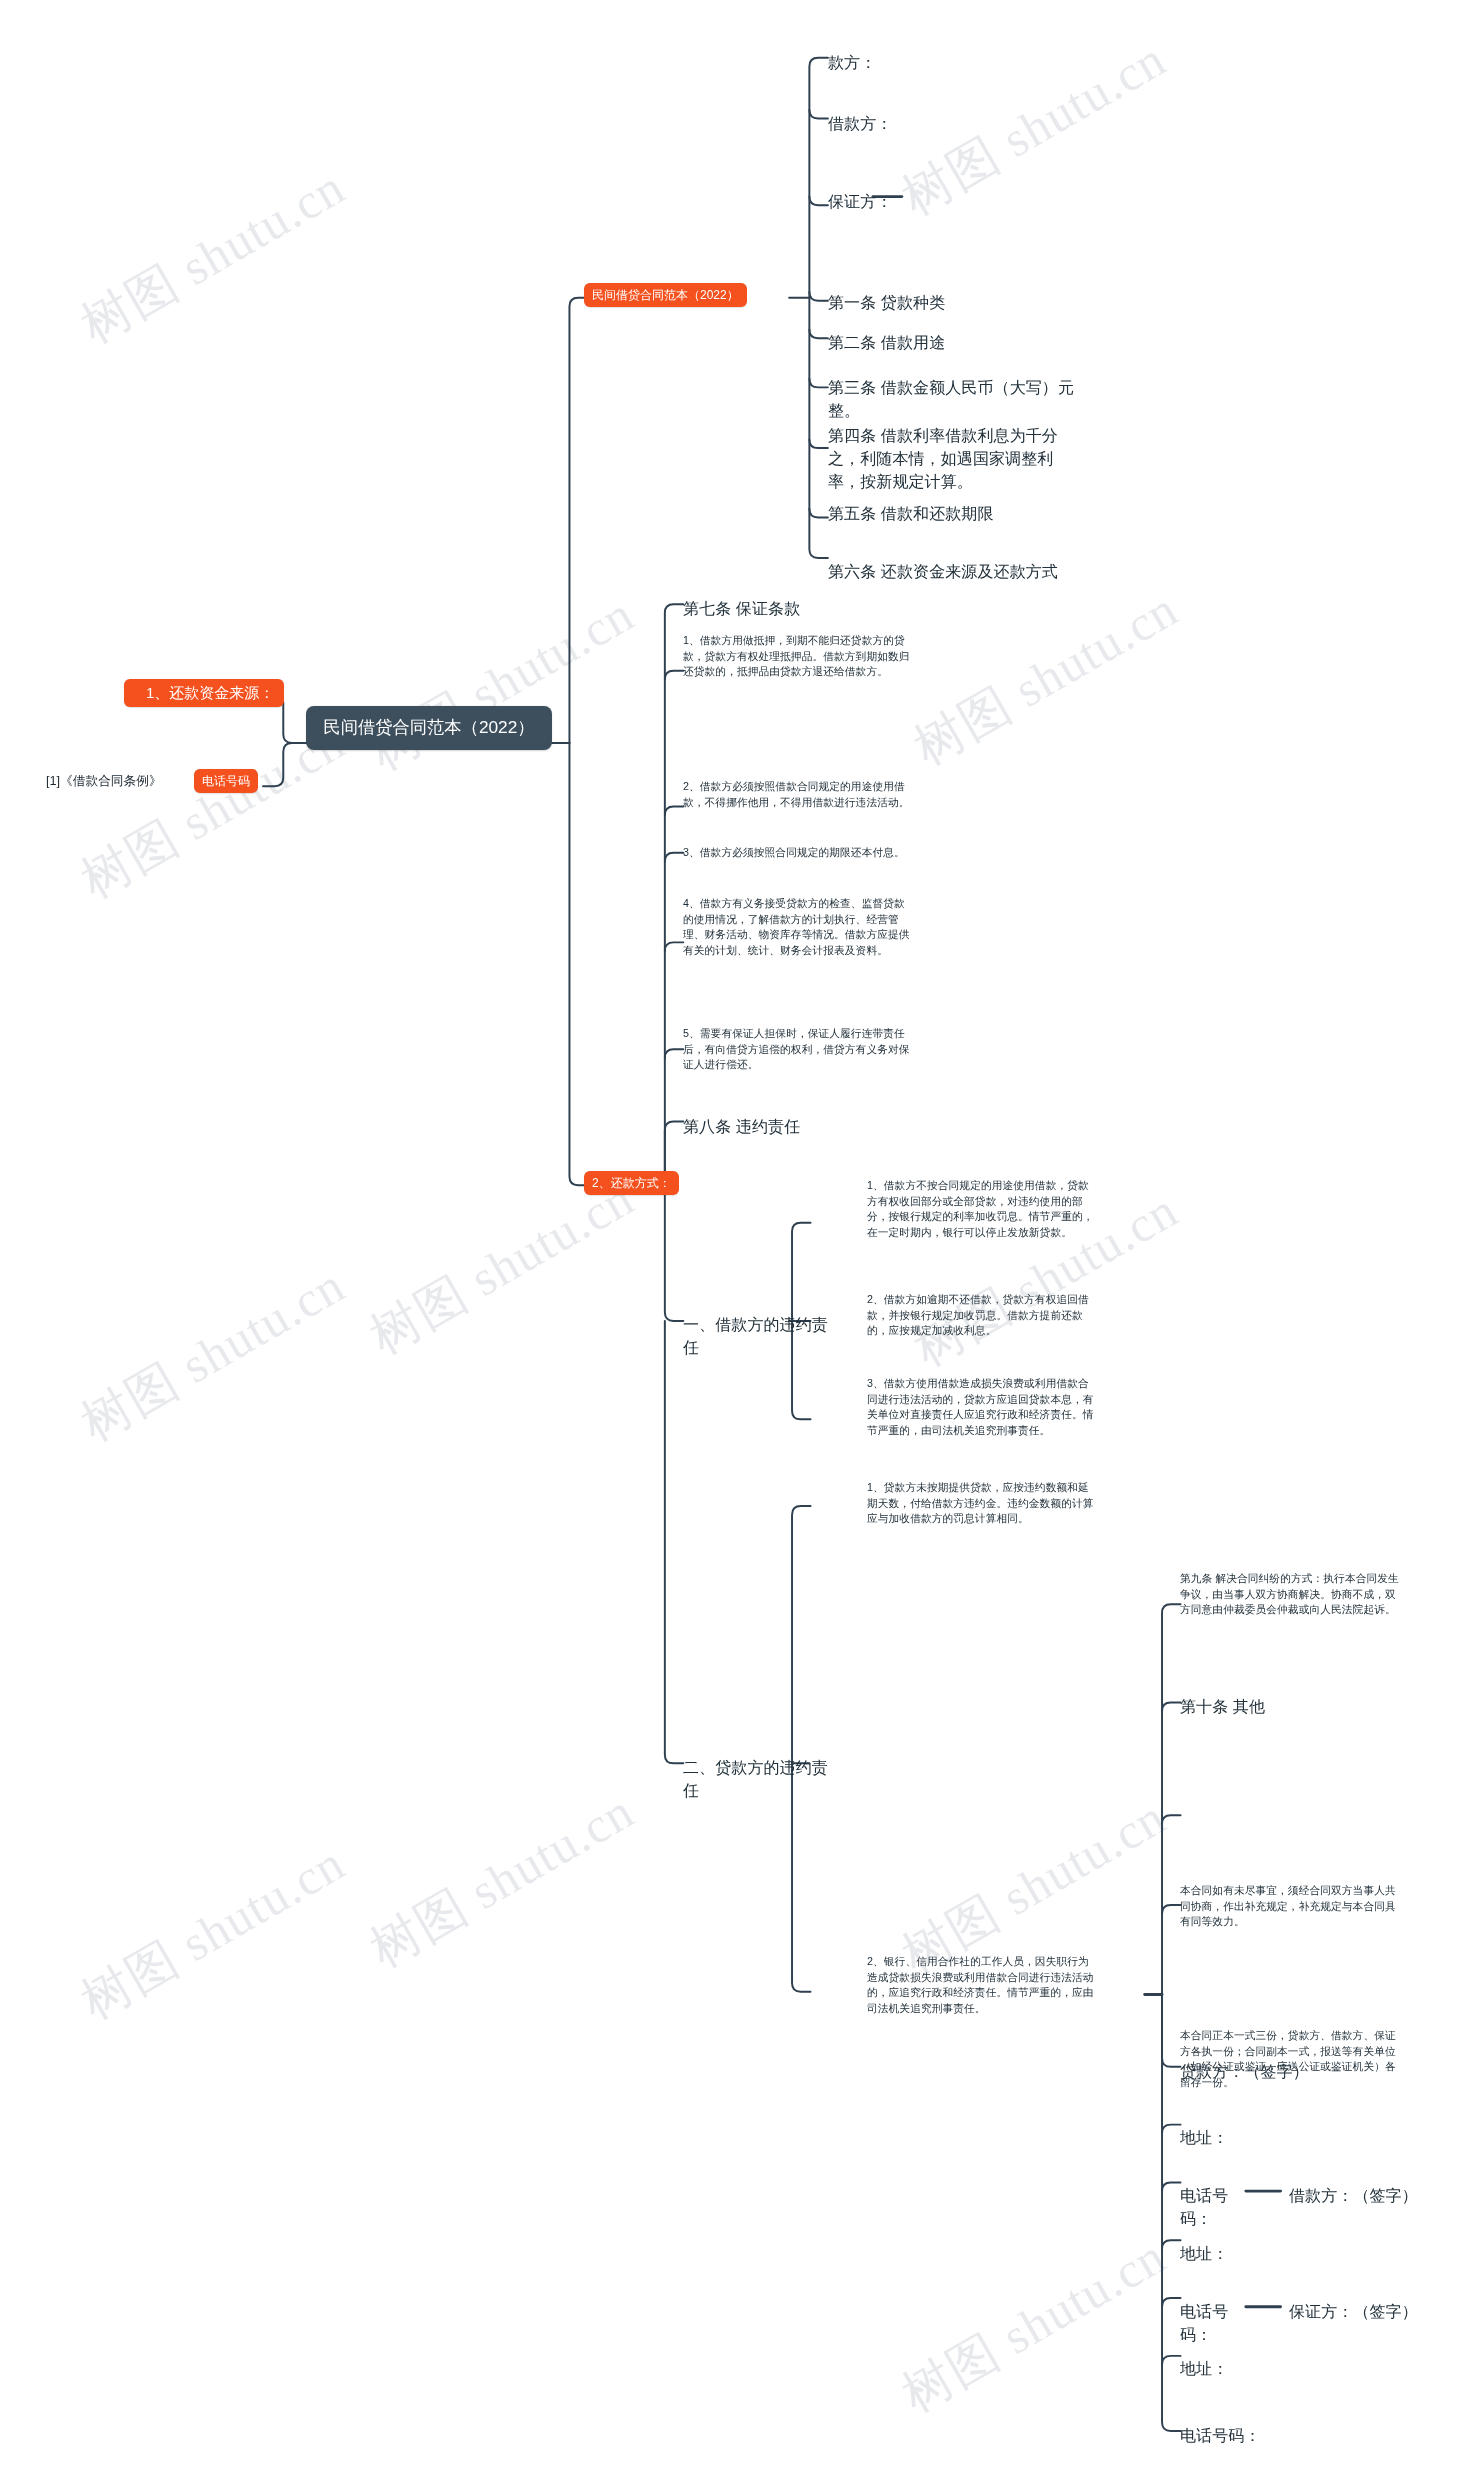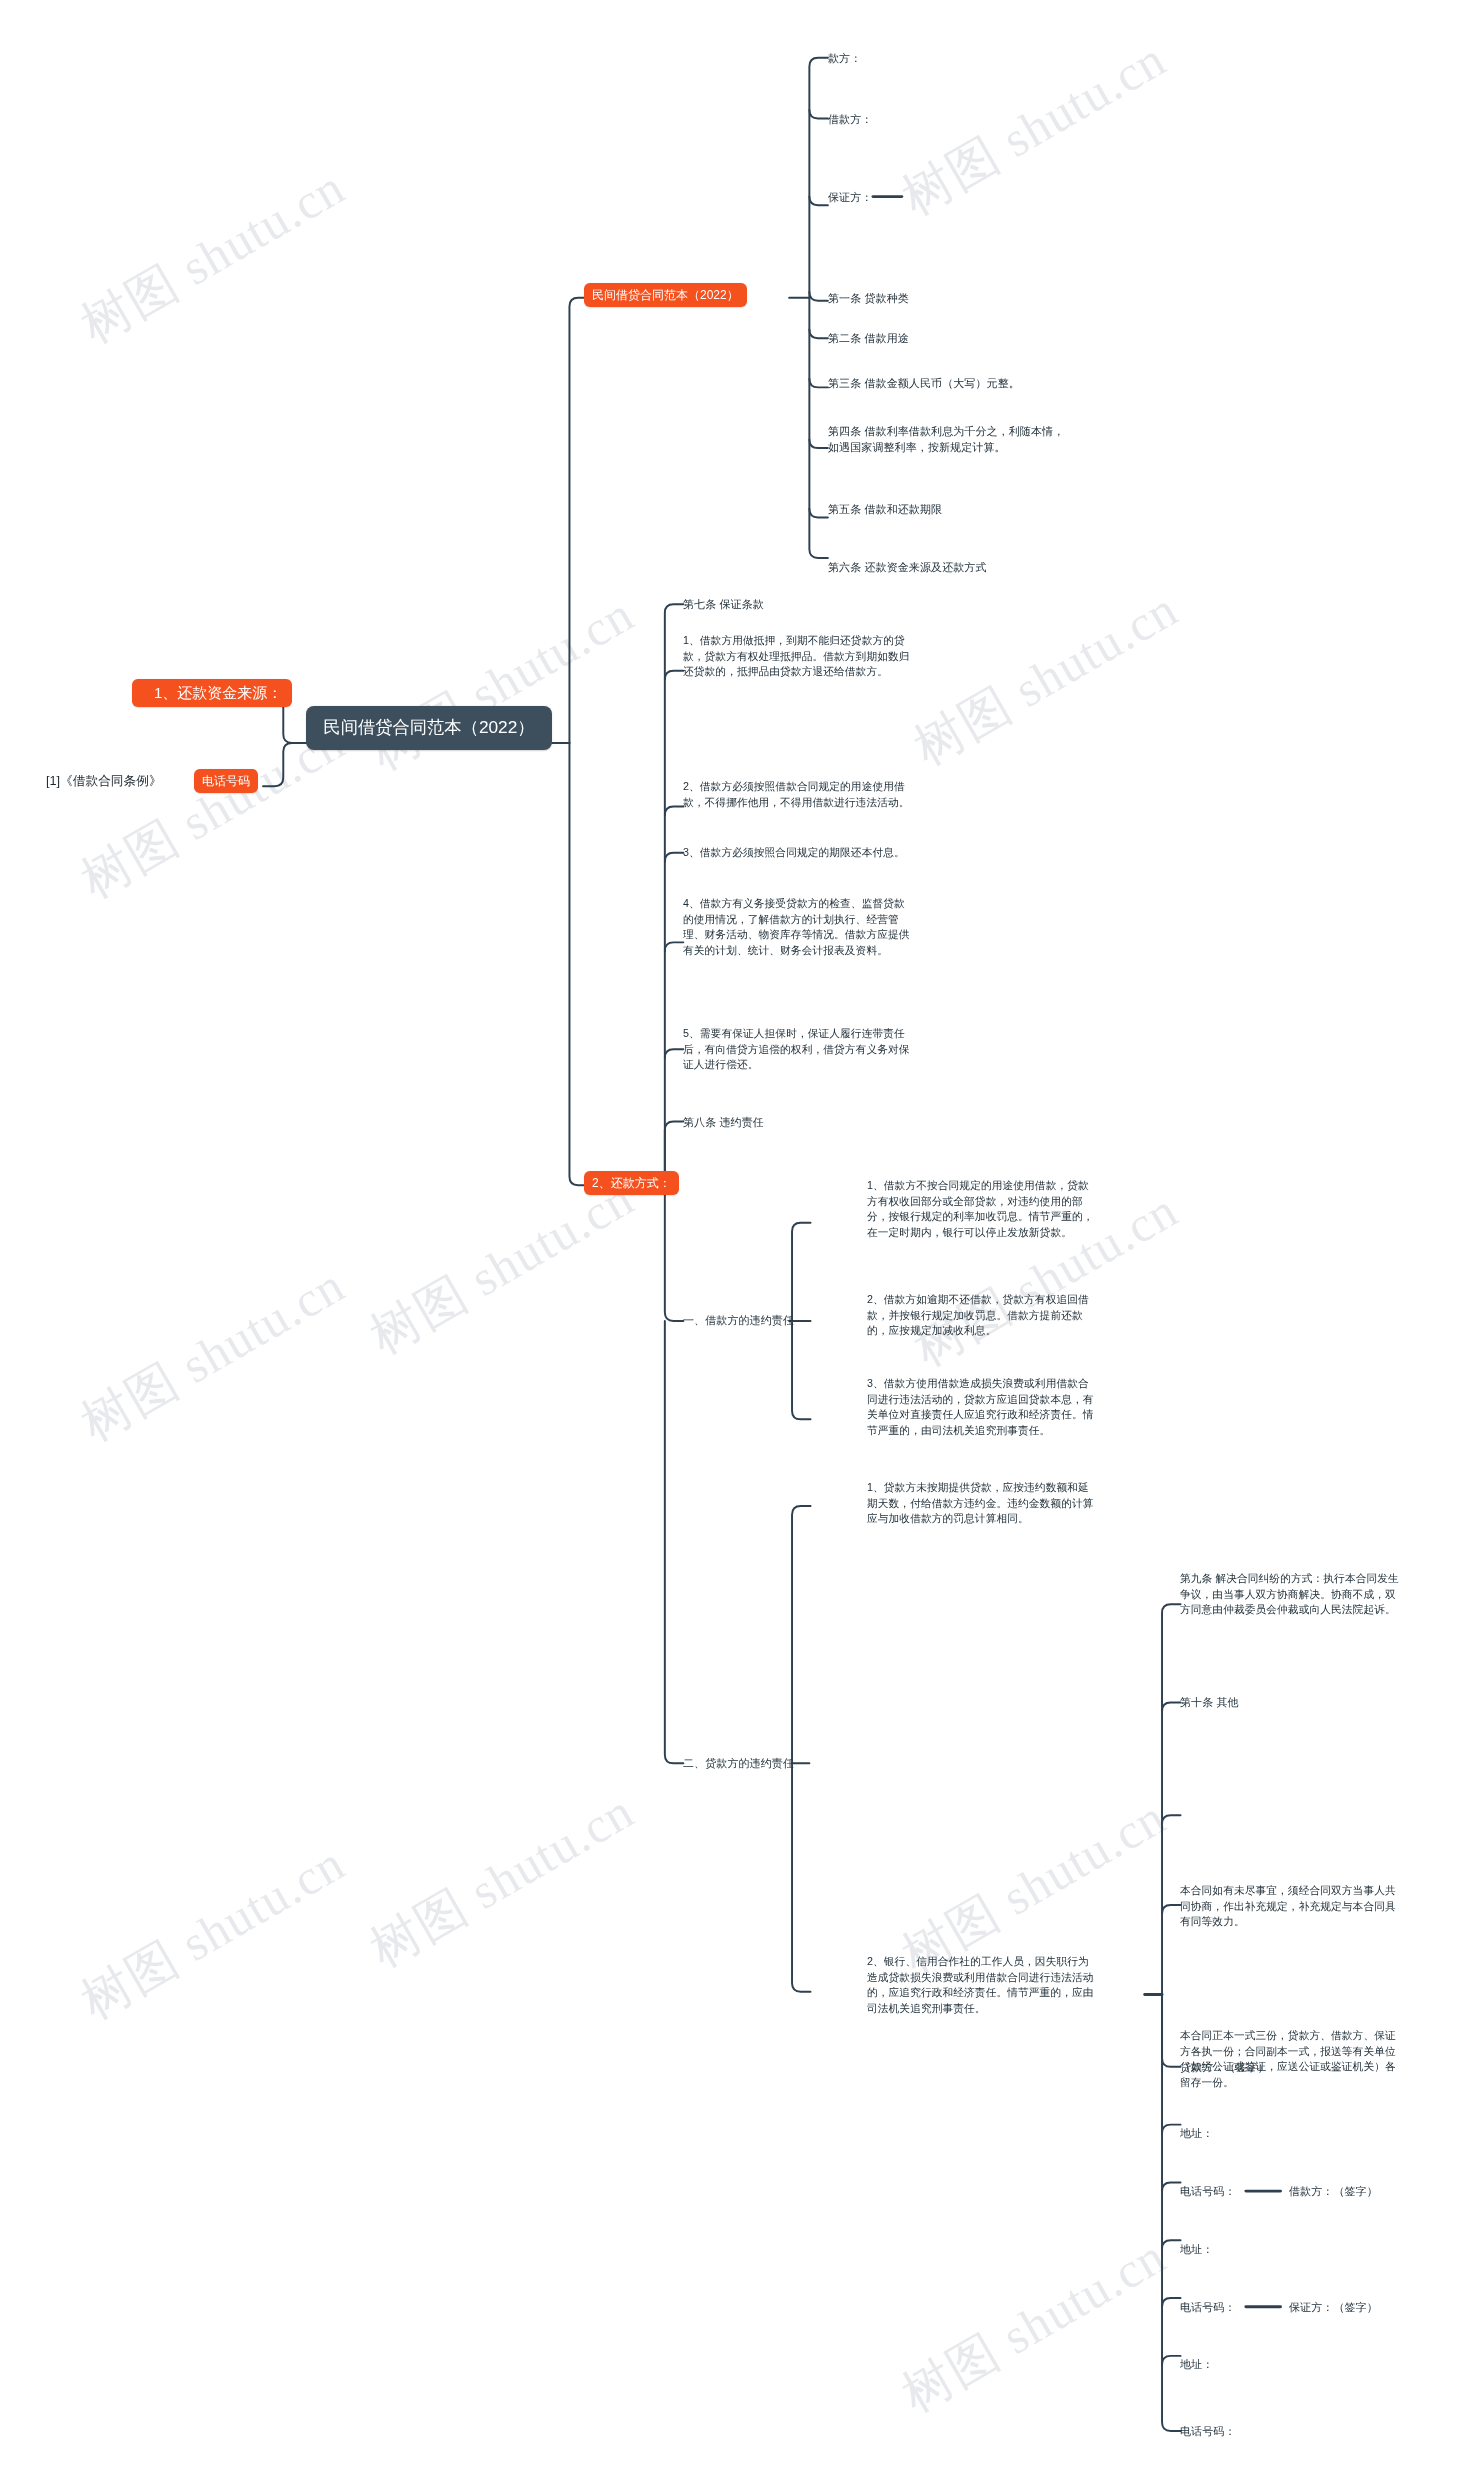--- a/index.html
+++ b/index.html
@@ -35,21 +35,21 @@
   }
   
   .node{
     position:absolute;
     box-sizing:border-box;
     line-height:1.45;
     white-space:pre-wrap;
     word-break:break-all;
   }
   .leaf{
-    font-size:11px;
+    font-size:16px;
     color:#21303a;
     letter-spacing:0.1px;
   }
   .leaf.small{font-size:10.7px;}
   .pill{
     background:#f4511e;
     color:#ffffff;
     border-radius:5.8px;
     padding:5.2px 9.2px;
     font-size:15px;
@@ -151,21 +151,21 @@
       <path d="M2010,4090 Q2010,4075 2025,4075 L2042,4075"></path>
       <path d="M2010,3450 L2010,4190 Q2010,4205 2025,4205 L2042,4205"></path>
 
       <path d="M2155,3790 L2215,3790" stroke-width="5"></path>
       <path d="M2155,3990 L2215,3990" stroke-width="5"></path>
     </g>
   </svg>
 
   <div class="node plain" style="left:46px;top:772px;">[1]《借款合同条例》</div>
 
-  <div class="node pill" style="left:132px;top:679px;padding-left:22px;">1、还款资金来源：</div>
+  <div class="node pill" style="left:124px;top:679px;padding-left:22px;">1、还款资金来源：</div>
 
   <div class="node pill sm" style="left:194px;top:769px;">电话号码</div>
 
   <div class="node root" style="left:306px;top:706px;width:246px;">民间借贷合同范本（2022）</div>
 
   <div class="node pill sm" style="left:584px;top:283px;">民间借贷合同范本（2022）</div>
 
   <div class="node pill sm" style="left:584px;top:1171px;">2、还款方式：</div>
 
   <div class="node leaf" style="left:828px;top:51px;width:301px;">款方：</div>

